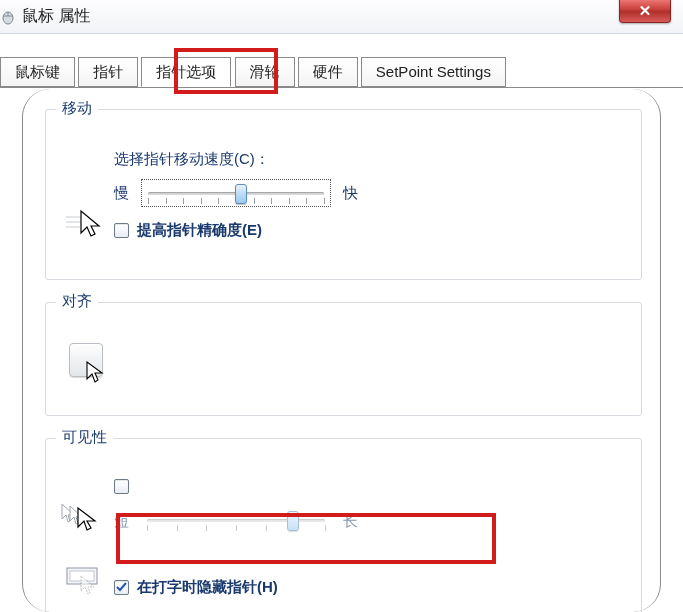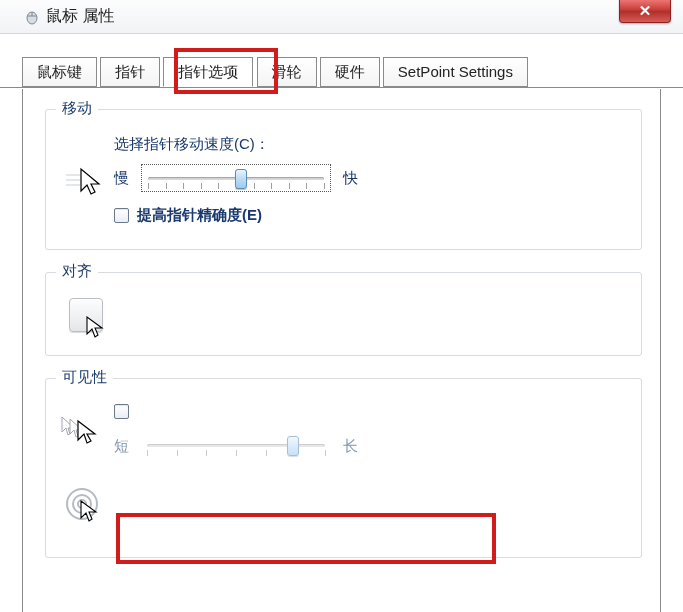--- a/index.html
+++ b/index.html
@@ -16,21 +16,21 @@
   }
 
   
   .titlebar {
     position: relative;
     height: 34px;
     background: linear-gradient(to bottom, #fdfdfe, #f1f3f6);
     border-bottom: 1px solid #d0d7de;
     display: flex;
     align-items: center;
-    padding-left: 24px;
+    padding-left: 0;
   }
   .titlebar .title-icon {
     width: 16px; height: 16px;
     display: inline-block;
     margin-right: 6px;
   }
   .titlebar .title-text {
     color: #222;
     font-size: 16px;
   }
@@ -48,21 +48,20 @@
     justify-content: center;
     box-shadow: 0 1px 2px rgba(0,0,0,.3), inset 0 1px 0 rgba(255,255,255,.3);
   }
   .titlebar .close-btn span { font-weight: bold; font-size: 15px; line-height: 1; }
 
   
   .tabstrip {
     position: relative;
     height: 34px;
     margin-top: 20px;
-    padding-left: 22px;
     border-bottom: 1px solid #8a8a8a;
   }
   .tab {
     display: inline-block;
     height: 30px;
     line-height: 28px;
     padding: 0 14px;
     margin-right: -1px;
     border: 1px solid #8a8a8a;
     background: linear-gradient(to bottom, #fff 0%, #f4f4f4 100%);
@@ -92,41 +91,42 @@
   }
 
   
   .client {
     position: absolute;
     left: 22px; right: 22px; top: 89px; bottom: 0;
     background: #fff;
     border-left: 1px solid #8a8a8a;
     border-right: 1px solid #8a8a8a;
     padding: 8px 0 0 0;
+    border-radius: 28px;
   }
 
   
   .groupbox {
     position: relative;
     margin: 12px 18px 22px 22px;
     border: 1px solid #d7dbe0;
     border-radius: 3px;
     padding: 14px 12px 14px 12px;
   }
   .groupbox .legend {
     position: absolute;
     top: -11px; left: 10px;
     background: #fff;
     padding: 0 6px;
     color: #1a3a6e;
     font-size: 15px;
   }
 
   
-  .row { display: flex; align-items: center; margin: 9px 0; }
+  .row { display: flex; align-items: flex-end; margin: 24px 0; }
   .row .icon-col {
     width: 56px; min-width: 56px;
     display: flex; align-items: flex-start; justify-content: center;
     padding-top: 2px;
   }
   .row .content-col { flex: 1; padding-top: 2px; }
 
   .checkbox {
     display: inline-flex;
     align-items: center;
@@ -322,20 +322,45 @@
                 <span style="left: 83.3333%;"></span>
                 <span style="left: 100%;"></span>
               </div>
             <div class="thumb" id="trail-thumb" style="left: 151.96px;"></div>
           </div>
           <span class="end-lbl">长</span>
         </div>
       </div>
     </div>
 
+    <div class="row" style="margin-top:10px;">
+      <div class="icon-col" style="position:relative;">
+        <span>
+          <svg width="40" height="30" viewBox="0 0 40 30">
+            <rect x="1" y="1" width="30" height="16" fill="#f3f5f8" stroke="#8f98a3" stroke-width="1"></rect>
+            <rect x="4" y="4" width="24" height="10" fill="#fff" stroke="#c2c8cf"></rect>
+          </svg>
+        </span>
+        <span class="mini-cursor" style="left:22px; top:10px; opacity:.5;">
+          <svg width="18" height="22" viewBox="0 0 18 22">
+            <path d="M1 1 L1 16 L5 12 L8 19 L10 18 L8 12 L14 12 Z" fill="#fff" stroke="#888" stroke-width="1" stroke-dasharray="2 1"></path>
+          </svg>
+        </span>
+      </div>
+      <div class="content-col" style="padding-top:4px;">
+        <label class="checkbox checked" id="cb-hide">
+          <span class="box">
+              <svg class="mark" viewBox="0 0 11 11">
+                <path d="M1 5 L4 8 L10 1" fill="none" stroke="#2257a8" stroke-width="2"></path>
+              </svg>
+            </span>
+          <span class="lbl">在打字时隐藏指针(H)</span>
+        </label>
+      </div>
+    </div>
 
     <div class="row" style="margin-top:18px;">
       <div class="icon-col" style="position:relative;">
         <span>
           <svg width="44" height="40" viewBox="0 0 44 40">
             <circle cx="18" cy="18" r="15" fill="none" stroke="#b5bbc3" stroke-width="2"></circle>
             <circle cx="18" cy="18" r="9" fill="none" stroke="#b5bbc3" stroke-width="2"></circle>
             <circle cx="18" cy="18" r="4" fill="none" stroke="#b5bbc3" stroke-width="2"></circle>
           </svg>
         </span>

